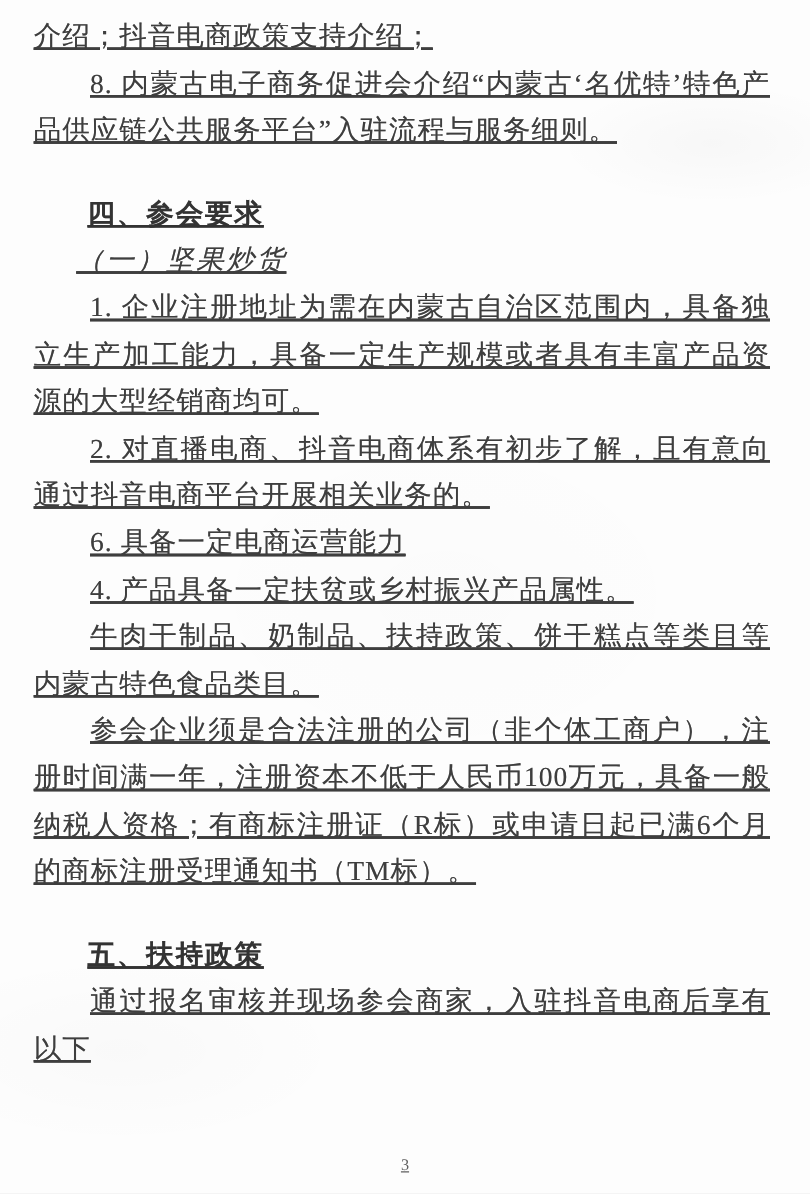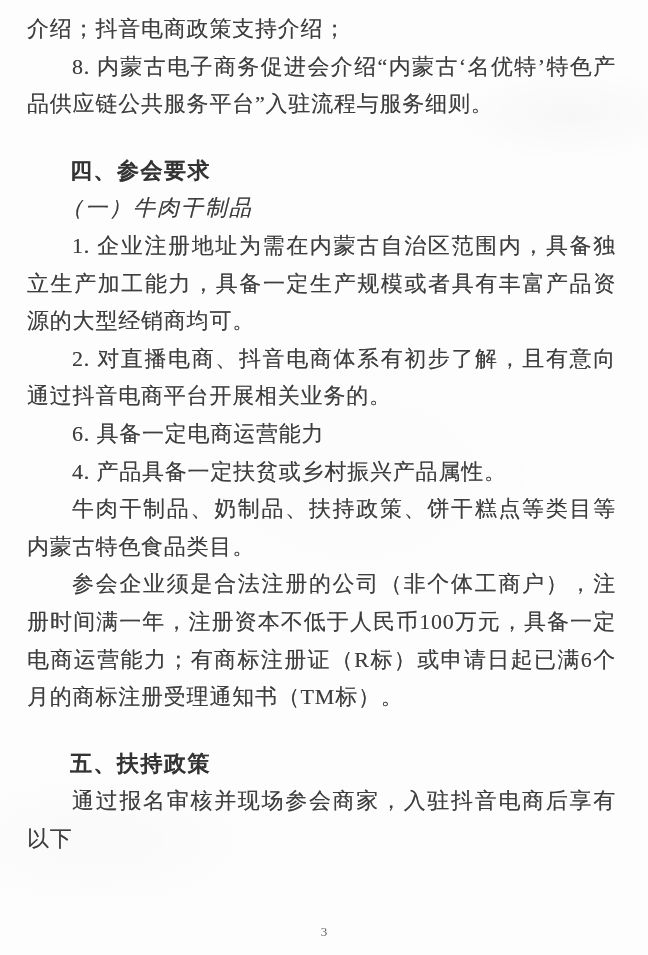--- a/index.html
+++ b/index.html
@@ -1,15 +1,15 @@
 <!DOCTYPE html>
 <html><head>
 <meta charset="utf-8">
 <style>
-  * { margin: 0; padding: 0; box-sizing: border-box; }
+  * { margin: 0; padding: 0; box-sizing: border-box; text-decoration: underline; }
   html, body { background: #e8e8e8; }
   .page {
     position: relative;
     width: 648px;
     height: 955px;
     margin: 0 auto;
     background-color: #fdfdfd;
     background-image:
       radial-gradient(ellipse 180px 70px at 88% 12%, rgba(0,0,0,0.022), transparent 70%),
       radial-gradient(ellipse 260px 110px at 15% 88%, rgba(0,0,0,0.016), transparent 70%),
@@ -57,24 +57,24 @@
   }
 </style>
 </head>
 <body>
 
 <div class="page">
   <div class="content">
     <div class="para">介绍；抖音电商政策支持介绍；</div>
     <div class="para indent">8. 内蒙古电子商务促进会介绍“内蒙古‘名优特’特色产品供应链公共服务平台”入驻流程与服务细则。</div>
     <div class="para h1">四、参会要求</div>
-    <div class="para h2">（一）牛肉干制品</div>
+    <div class="para h2">（一）坚果炒货</div>
     <div class="para indent">1. 企业注册地址为需在内蒙古自治区范围内，具备独立生产加工能力，具备一定生产规模或者具有丰富产品资源的大型经销商均可。</div>
     <div class="para indent">2. 对直播电商、抖音电商体系有初步了解，且有意向通过抖音电商平台开展相关业务的。</div>
     <div class="para indent">6. 具备一定电商运营能力</div>
     <div class="para indent">4. 产品具备一定扶贫或乡村振兴产品属性。</div>
     <div class="para indent">牛肉干制品、奶制品、扶持政策、饼干糕点等类目等内蒙古特色食品类目。</div>
-    <div class="para indent">参会企业须是合法注册的公司（非个体工商户），注册时间满一年，注册资本不低于人民币100万元，具备一定电商运营能力；有商标注册证（R标）或申请日起已满6个月的商标注册受理通知书（TM标）。</div>
+    <div class="para indent">参会企业须是合法注册的公司（非个体工商户），注册时间满一年，注册资本不低于人民币100万元，具备一般纳税人资格；有商标注册证（R标）或申请日起已满6个月的商标注册受理通知书（TM标）。</div>
     <div class="para h1">五、扶持政策</div>
     <div class="para indent">通过报名审核并现场参会商家，入驻抖音电商后享有以下</div>
   </div>
   <div class="page-number">3</div>
 </div>
 
 </body></html>

